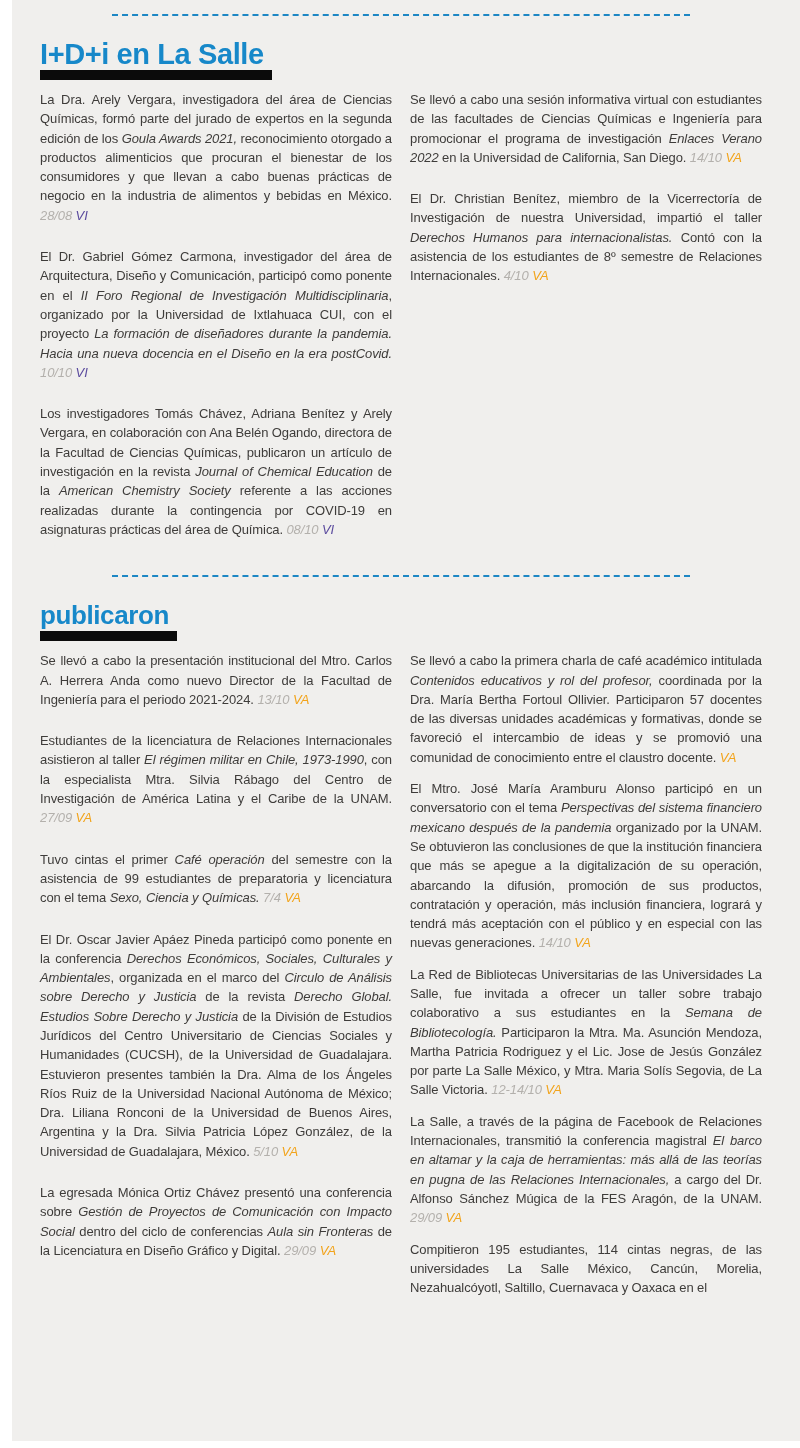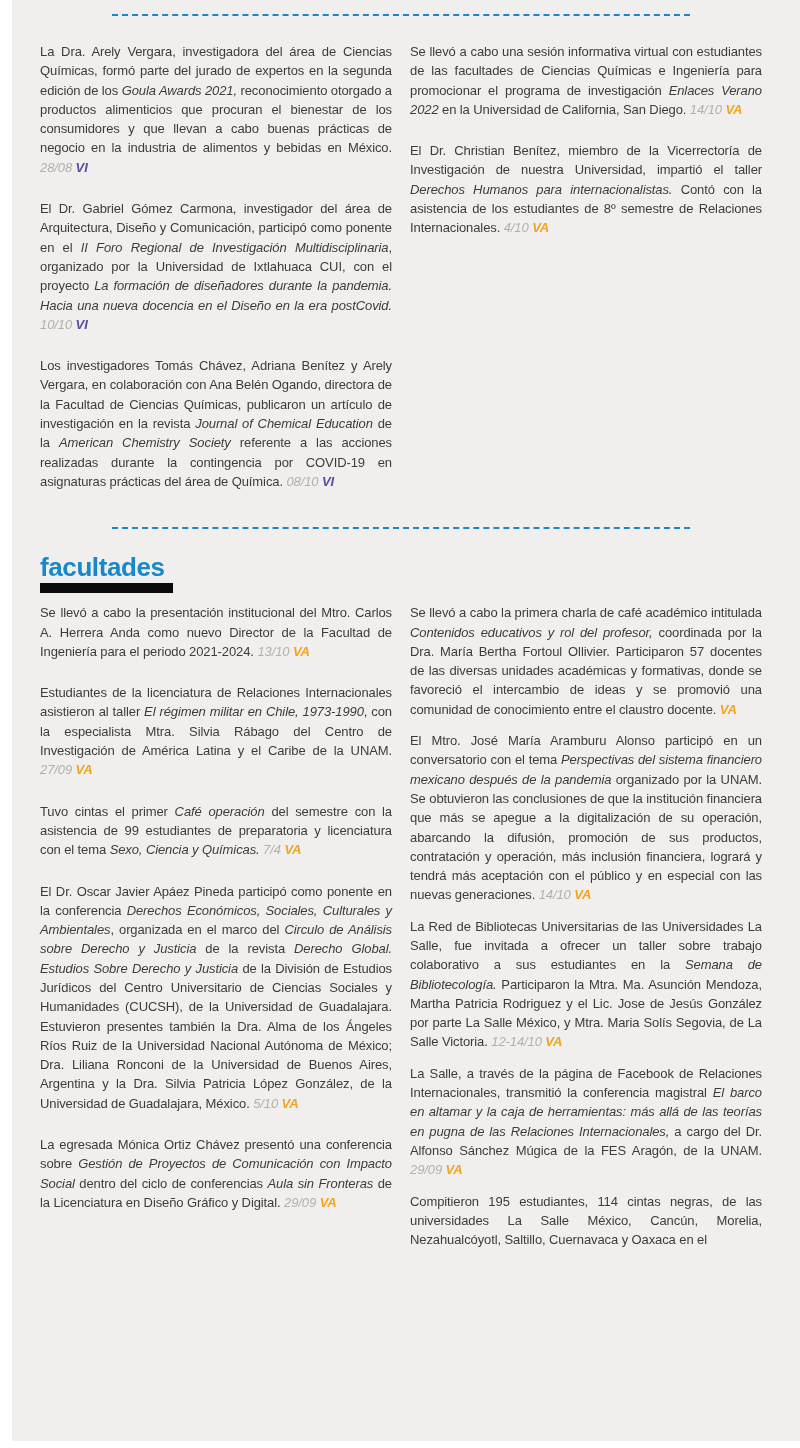--- a/index.html
+++ b/index.html
@@ -31,46 +31,49 @@
   .cols{display:flex;gap:18px;margin-top:10px;}
   .col{flex:1;min-width:0;}
   .item{
     margin:0 0 22px;color:var(--text,#3e3c3a);
     font-size:13px;line-height:19.3px;letter-spacing:-0.1px;
     text-align:justify;hyphens:auto;-webkit-hyphens:auto;
   }
   .section:last-of-type .col:last-child .item{margin-bottom:12px;}
   .seg-i{font-style:italic;}
   .date{color:var(--date,#b3b0ac);font-style:italic;}
-  .tag{font-style:italic;font-weight:bold;}
+  .tag{font-style:italic;font-weight:normal;}
 </style>
 </head>
 <body style="--bg: #f0efed; --accent: #1788c9; --divider: #1d87c4; --bar: #0b0b0b; --text: #3e3c3a; --date: #b3b0ac;">
 
 <div class="canvas">
   <div class="inner">
     <div class="divider"></div>
     <div id="sections-root">
   <section class="section">
+    <div class="section-title">
+            <h2 class="title-line">I+D+i en La Salle</h2>
+          </div>
     <div class="cols">
             <div class="col col-left">
               <p class="item"><span class="seg-n">La Dra. Arely Vergara, investigadora del área de Ciencias Químicas, formó parte del jurado de expertos en la segunda edición de los </span><span class="seg-i">Goula Awards 2021,</span><span class="seg-n"> reconocimiento otorgado a productos alimenticios que procuran el bienestar de los consumidores y que llevan a cabo buenas prácticas de negocio en la industria de alimentos y bebidas en México.</span> <span class="date">28/08</span> <span class="tag" style="color: rgb(91, 75, 158);">VI</span></p>
               <p class="item"><span class="seg-n">El Dr. Gabriel Gómez Carmona, investigador del área de Arquitectura, Diseño y Comunicación, participó como ponente en el </span><span class="seg-i">II Foro Regional de Investigación Multidisciplinaria</span><span class="seg-n">, organizado por la Universidad de Ixtlahuaca CUI, con el proyecto </span><span class="seg-i">La formación de diseñadores durante la pandemia. Hacia una nueva docencia en el Diseño en la era postCovid.</span> <span class="date">10/10</span> <span class="tag" style="color: rgb(91, 75, 158);">VI</span></p>
               <p class="item"><span class="seg-n">Los investigadores Tomás Chávez, Adriana Benítez y Arely Vergara, en colaboración con Ana Belén Ogando, directora de la Facultad de Ciencias Químicas, publicaron un artículo de investigación en la revista </span><span class="seg-i">Journal of Chemical Education</span><span class="seg-n"> de la </span><span class="seg-i">American Chemistry Society</span><span class="seg-n"> referente a las acciones realizadas durante la contingencia por COVID-19 en asignaturas prácticas del área de Química.</span> <span class="date">08/10</span> <span class="tag" style="color: rgb(91, 75, 158);">VI</span></p>
             </div>
             <div class="col col-right">
               <p class="item"><span class="seg-n">Se llevó a cabo una sesión informativa virtual con estudiantes de las facultades de Ciencias Químicas e Ingeniería para promocionar el programa de investigación </span><span class="seg-i">Enlaces Verano 2022</span><span class="seg-n"> en la Universidad de California, San Diego.</span> <span class="date">14/10</span> <span class="tag" style="color: rgb(242, 164, 28);">VA</span></p>
               <p class="item"><span class="seg-n">El Dr. Christian Benítez, miembro de la Vicerrectoría de Investigación de nuestra Universidad, impartió el taller </span><span class="seg-i">Derechos Humanos para internacionalistas.</span><span class="seg-n"> Contó con la asistencia de los estudiantes de 8º semestre de Relaciones Internacionales.</span> <span class="date">4/10</span> <span class="tag" style="color: rgb(242, 164, 28);">VA</span></p>
             </div>
           </div>
   </section>
 <div class="divider"></div>
   <section class="section">
     <div class="section-title">
-            <h2 class="title-line">facultades</h2>
+            <h2 class="title-line">publicaron</h2>
           </div>
     <div class="cols">
             <div class="col col-left">
               <p class="item"><span class="seg-n">Se llevó a cabo la presentación institucional del Mtro. Carlos A. Herrera Anda como nuevo Director de la Facultad de Ingeniería para el periodo 2021-2024.</span> <span class="date">13/10</span> <span class="tag" style="color: rgb(242, 164, 28);">VA</span></p>
               <p class="item"><span class="seg-n">Estudiantes de la licenciatura de Relaciones Internacionales asistieron al taller </span><span class="seg-i">El régimen militar en Chile, 1973-1990</span><span class="seg-n">, con la especialista Mtra. Silvia Rábago del Centro de Investigación de América Latina y el Caribe de la UNAM.</span> <span class="date">27/09</span> <span class="tag" style="color: rgb(242, 164, 28);">VA</span></p>
               <p class="item"><span class="seg-n">Tuvo cintas el primer </span><span class="seg-i">Café operación</span><span class="seg-n"> del semestre con la asistencia de 99 estudiantes de preparatoria y licenciatura con el tema </span><span class="seg-i">Sexo, Ciencia y Químicas.</span> <span class="date">7/4</span> <span class="tag" style="color: rgb(242, 164, 28);">VA</span></p>
               <p class="item"><span class="seg-n">El Dr. Oscar Javier Apáez Pineda participó como ponente en la conferencia </span><span class="seg-i">Derechos Económicos, Sociales, Culturales y Ambientales</span><span class="seg-n">, organizada en el marco del </span><span class="seg-i">Circulo de Análisis sobre Derecho y Justicia</span><span class="seg-n"> de la revista </span><span class="seg-i">Derecho Global. Estudios Sobre Derecho y Justicia</span><span class="seg-n"> de la División de Estudios Jurídicos del Centro Universitario de Ciencias Sociales y Humanidades (CUCSH), de la Universidad de Guadalajara. Estuvieron presentes también la Dra. Alma de los Ángeles Ríos Ruiz de la Universidad Nacional Autónoma de México; Dra. Liliana Ronconi de la Universidad de Buenos Aires, Argentina y la Dra. Silvia Patricia López González, de la Universidad de Guadalajara, México.</span> <span class="date">5/10</span> <span class="tag" style="color: rgb(242, 164, 28);">VA</span></p>
               <p class="item"><span class="seg-n">La egresada Mónica Ortiz Chávez presentó una conferencia sobre </span><span class="seg-i">Gestión de Proyectos de Comunicación con Impacto Social</span><span class="seg-n"> dentro del ciclo de conferencias </span><span class="seg-i">Aula sin Fronteras</span><span class="seg-n"> de la Licenciatura en Diseño Gráfico y Digital.</span> <span class="date">29/09</span> <span class="tag" style="color: rgb(242, 164, 28);">VA</span></p>
             </div>
             <div class="col col-right">

